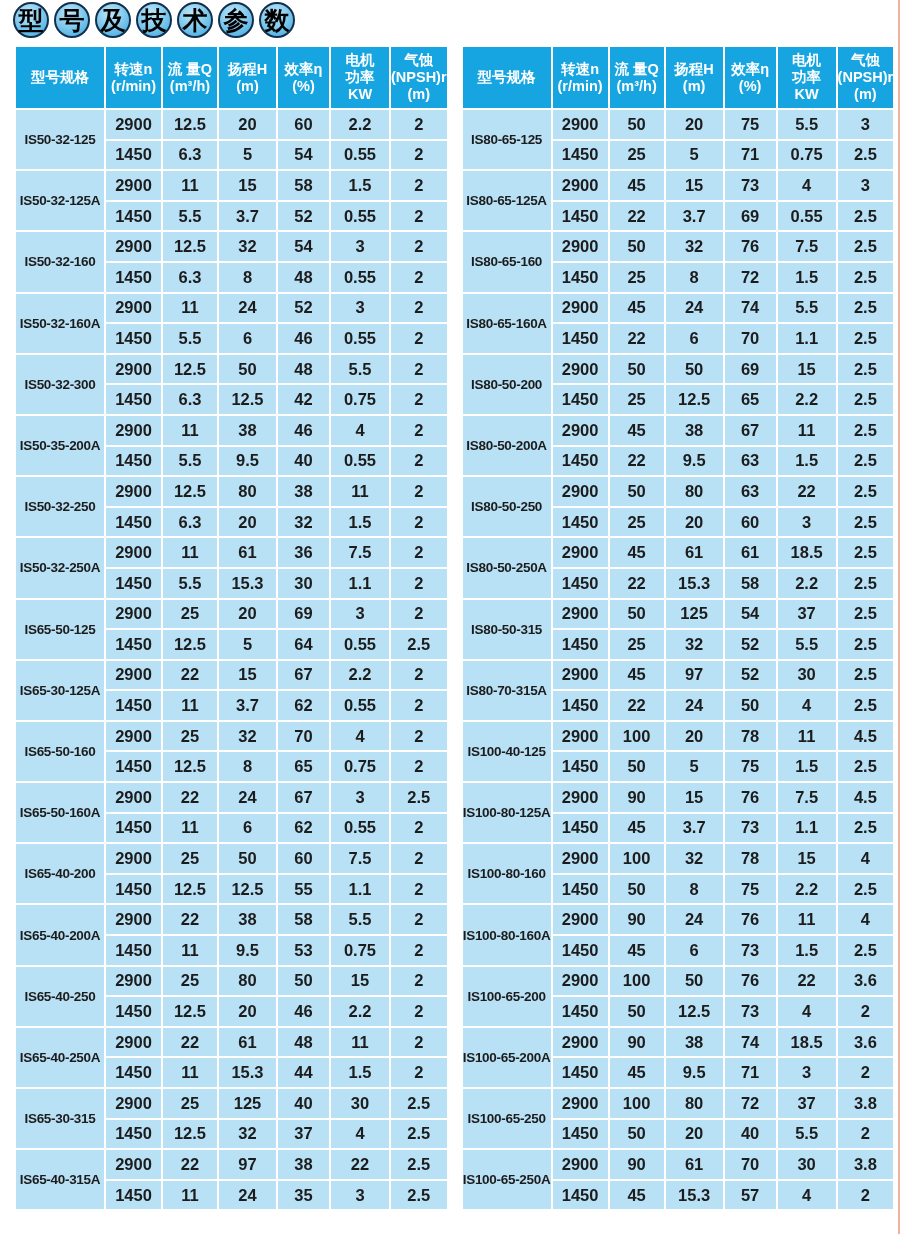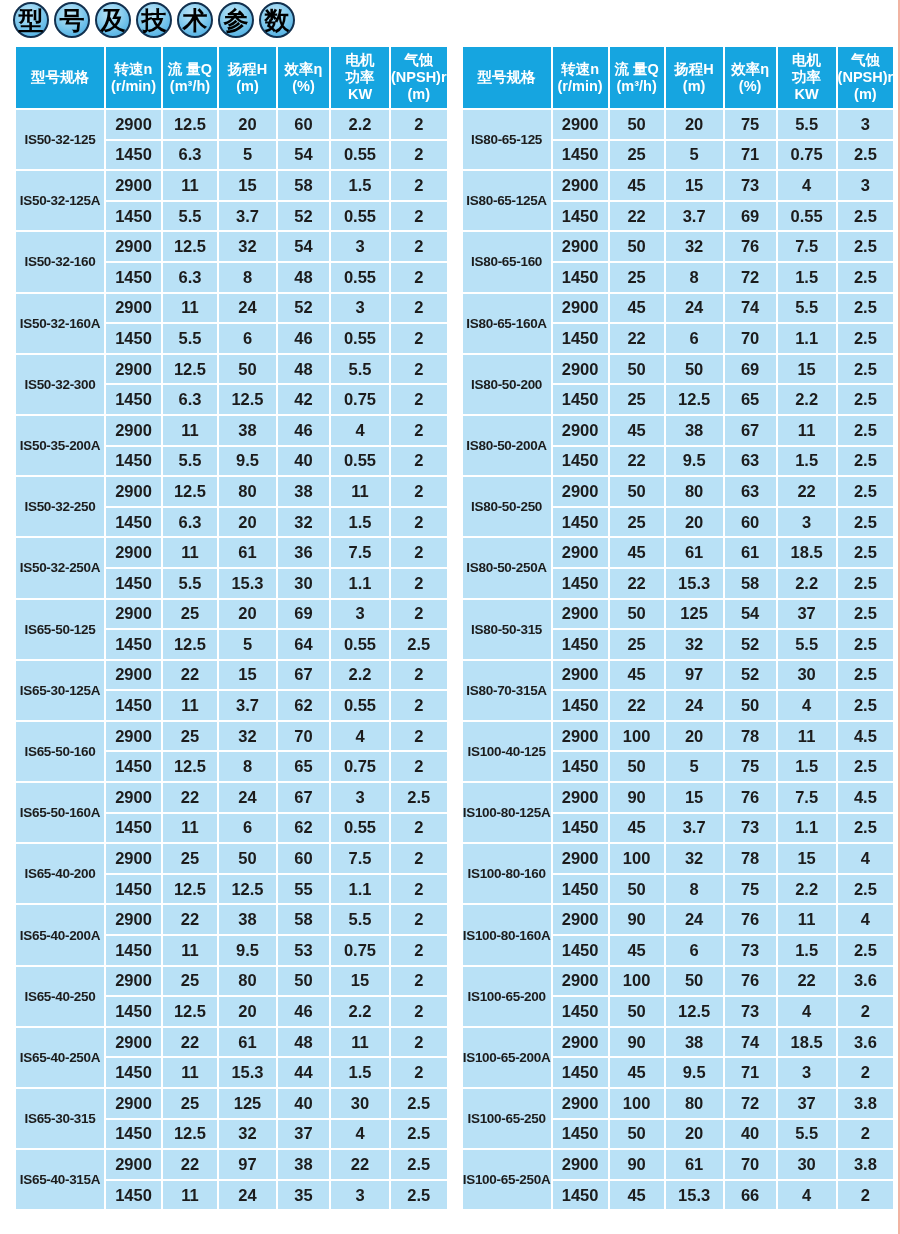--- a/index.html
+++ b/index.html
@@ -766,21 +766,21 @@
             <td>90</td>
             <td>61</td>
             <td>70</td>
             <td>30</td>
             <td>3.8</td>
           </tr>
           <tr>
             <td>1450</td>
             <td>45</td>
             <td>15.3</td>
-            <td>66</td>
+            <td>57</td>
             <td>4</td>
             <td>2</td>
           </tr>
         </tbody>
       </table>
   </div>
 
   <div class="edge-line"></div>
 
 </div>

